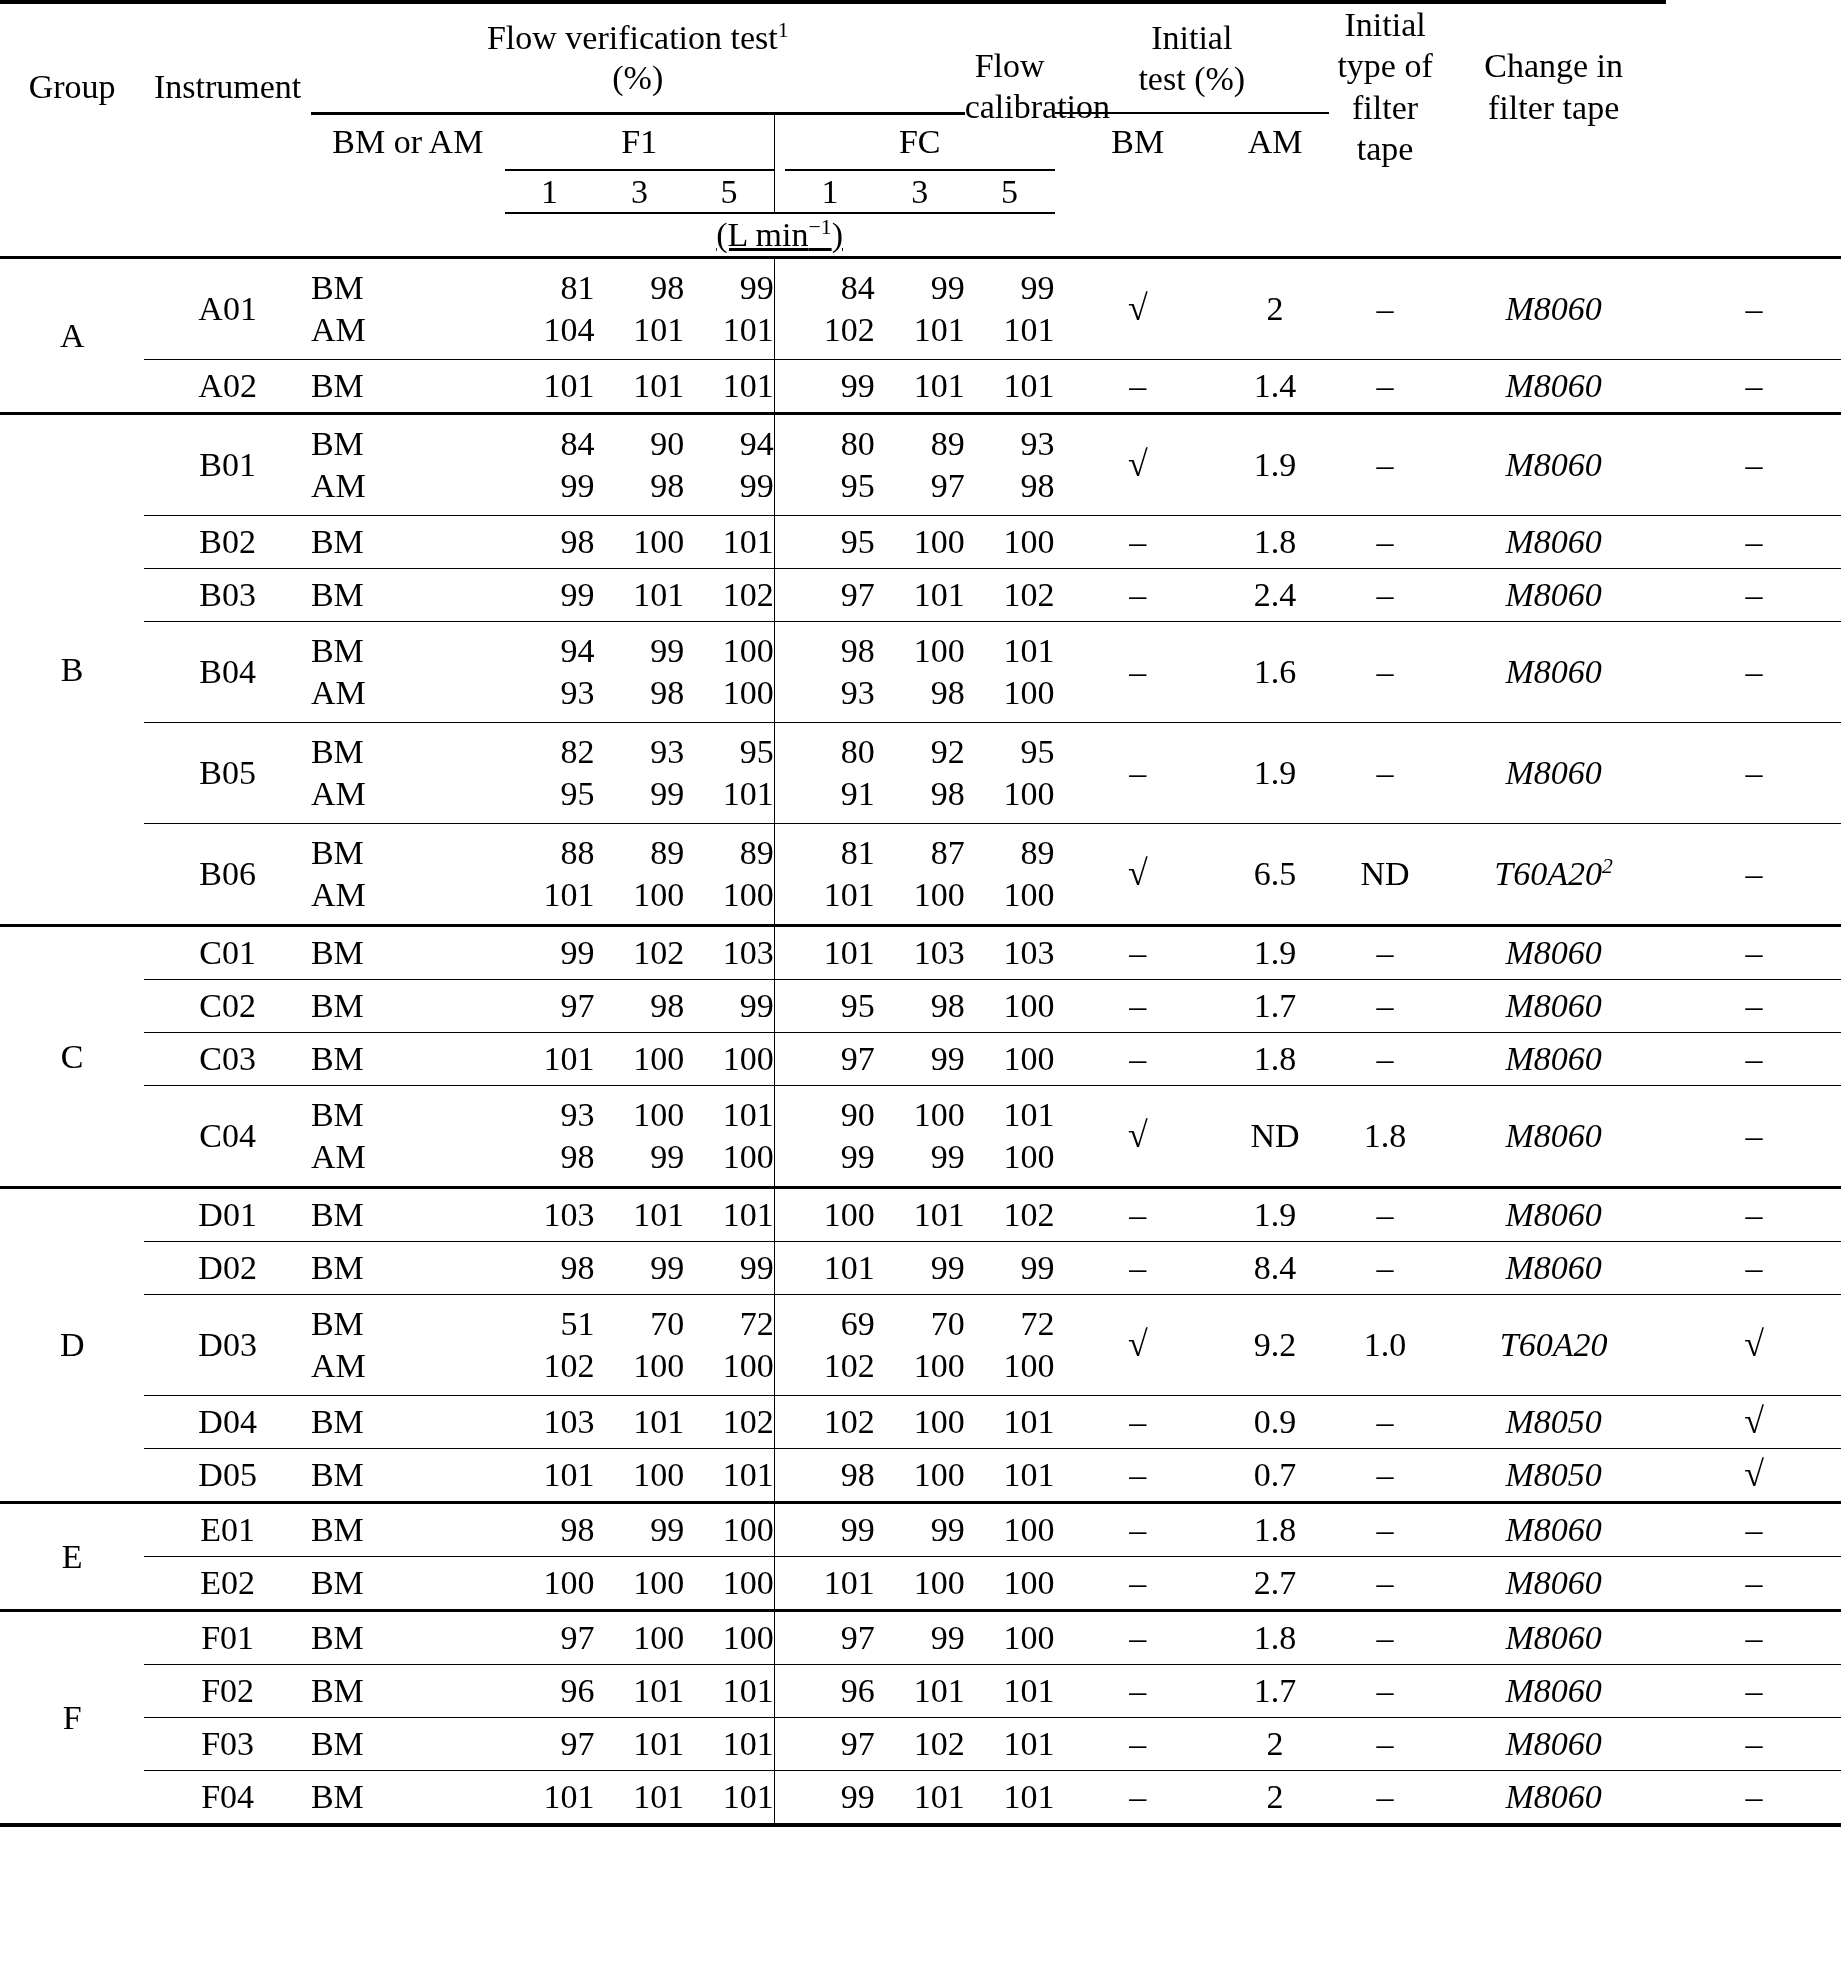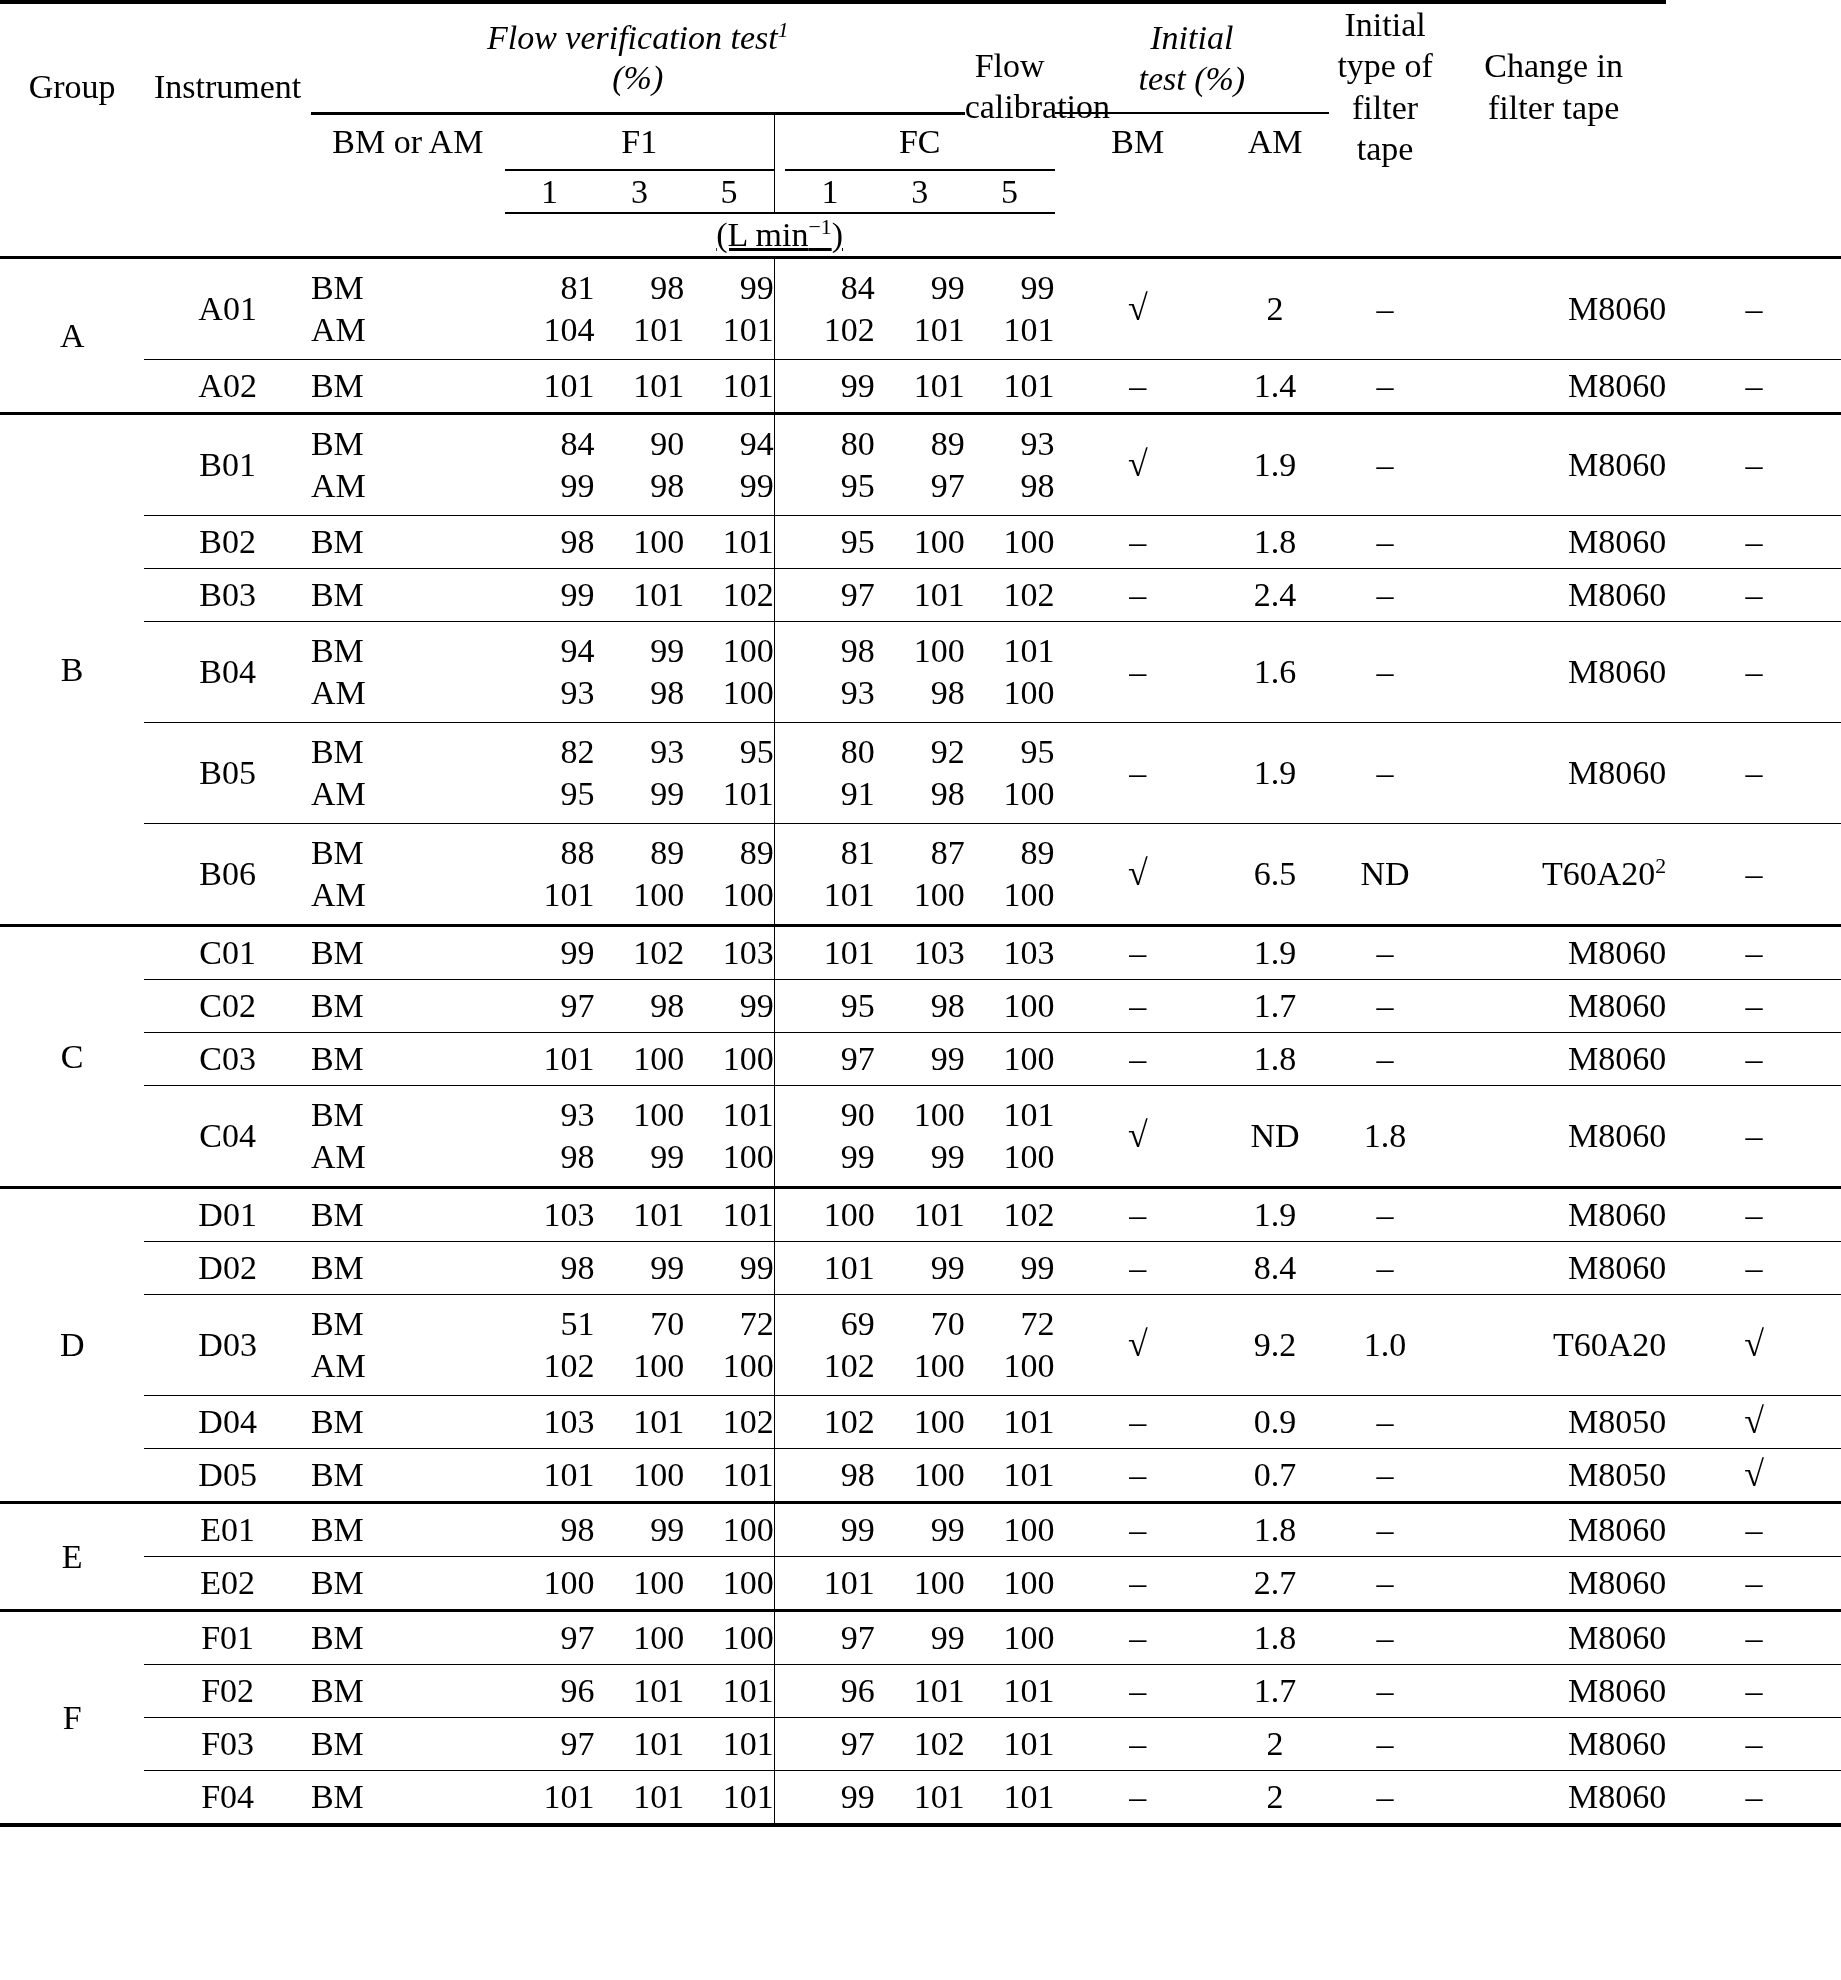--- a/index.html
+++ b/index.html
@@ -59,26 +59,26 @@
   .vdiv{
     border-left:1.8px solid #000;
   }
 
   td.num{text-align:right;padding-right:19.6px;}
   td.numc{text-align:center;}
   td.ctr{text-align:center;}
   td.inst{text-align:center;padding-left:19.6px;}
   td.bmam{text-align:left;padding-left:53px;}
   td.group{text-align:center;}
-  td.tape{text-align:right;padding-left:23px;}
+  td.tape{text-align:center;padding-left:23px;font-style:italic;}
 
   .sup{font-size:0.64em;vertical-align:super;line-height:0;}
   .ck{font-size:36px;line-height:1;}
 
-  .hdr-title{text-align:center;font-style:italic;}
+  .hdr-title{text-align:center;}
   .two-line{line-height:1.18;}
 
   .stack{display:block;}
   .stack > span{display:block;}
 
   .hdr-row td{padding-top:9px;padding-bottom:5.3px;}
   .unit-row td{padding-top:3.6px;padding-bottom:14.3px;text-align:center;text-decoration:underline;}
 
   tr.data td{height:52px;}
   tr.data2 td{height:100px;}

